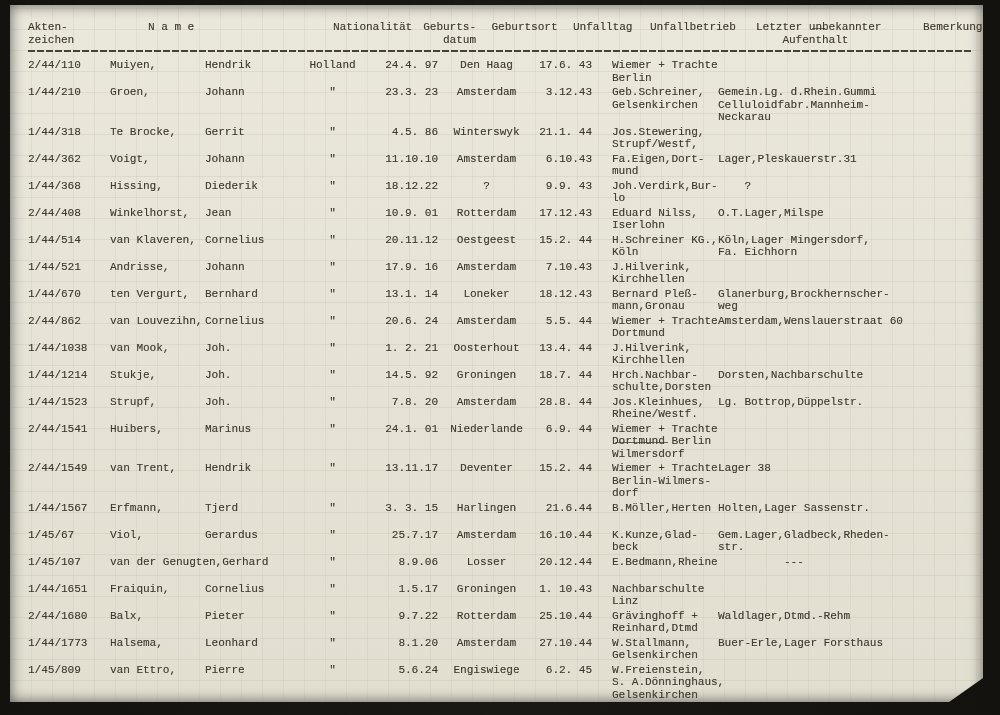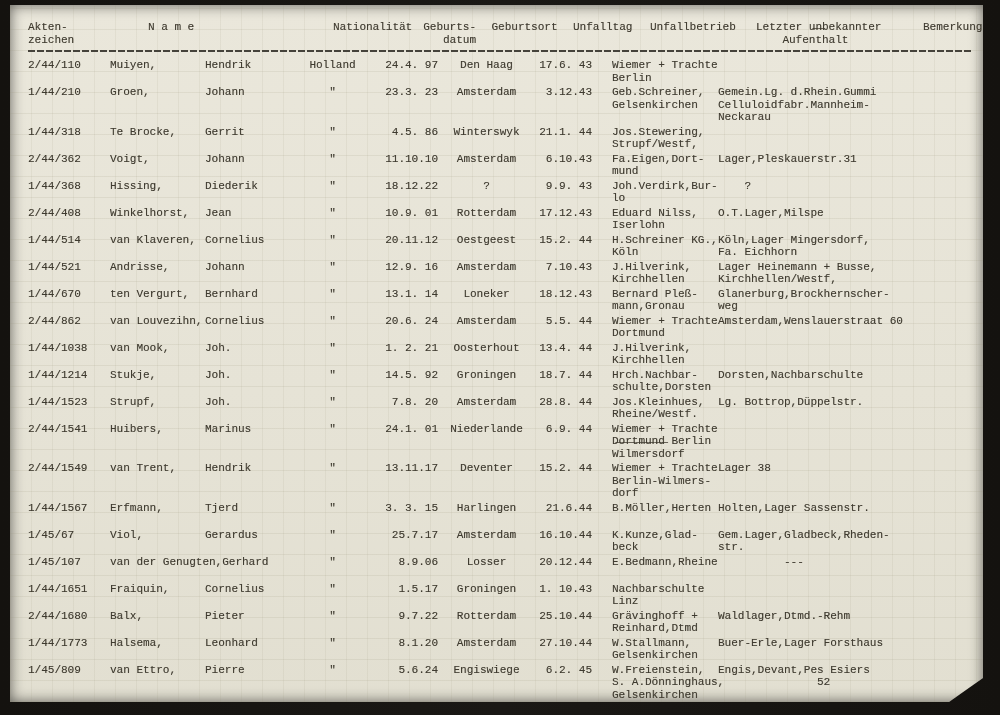--- a/index.html
+++ b/index.html
@@ -192,28 +192,26 @@
     <div class="c c-bm"></div>
   </div>
 
   <div class="row">
     <div class="c c-akz">1/44/521</div>
     <div class="c c-name">
       <span class="sn">Andrisse,</span>
       <span class="fn">Johann</span>
     </div>
     <div class="c c-nat">"</div>
-    <div class="c c-gd">12.9. 16</div>
+    <div class="c c-gd">17.9. 16</div>
     <div class="c c-go">Amsterdam</div>
     <div class="c c-ut">7.10.43</div>
     <div class="sp"></div>
     <div class="c c-ub">J.Hilverink,
 Kirchhellen</div>
-    <div class="c c-la">Lager Heinemann + Busse,
-Kirchhellen/Westf,</div>
     <div class="c c-bm"></div>
   </div>
 
   <div class="row">
     <div class="c c-akz">1/44/670</div>
     <div class="c c-name">
       <span class="sn">ten Vergurt,</span>
       <span class="fn">Bernhard</span>
     </div>
     <div class="c c-nat">"</div>
@@ -438,20 +436,18 @@
       <span class="fn">Pierre</span>
     </div>
     <div class="c c-nat">"</div>
     <div class="c c-gd">5.6.24</div>
     <div class="c c-go">Engiswiege</div>
     <div class="c c-ut">6.2. 45</div>
     <div class="sp"></div>
     <div class="c c-ub">W.Freienstein,
 S. A.Dönninghaus,
 Gelsenkirchen</div>
-    <div class="c c-la">Engis,Devant,Pes Esiers
-               52</div>
     <div class="c c-bm"></div>
   </div>
 </div>
 
   </div>
 </div>
 
 </body></html>

